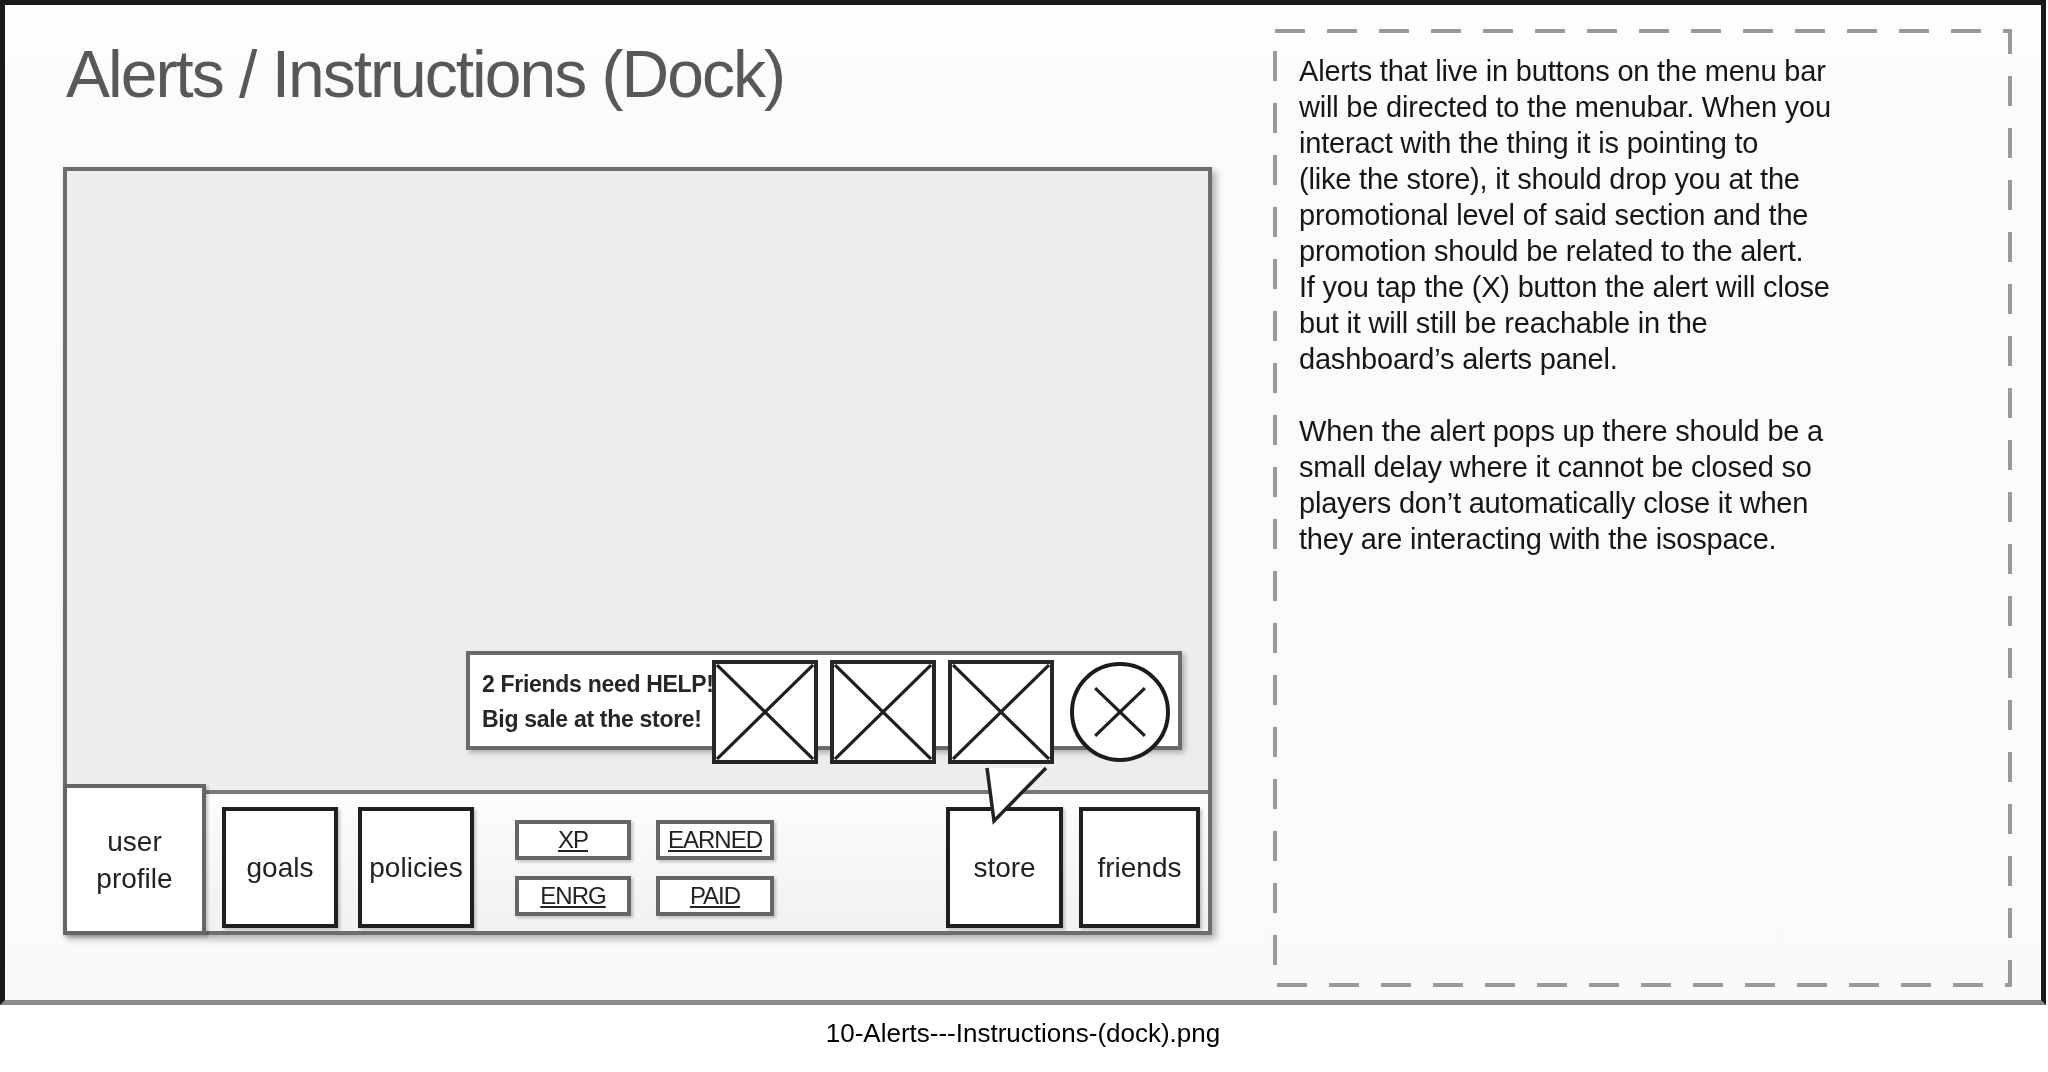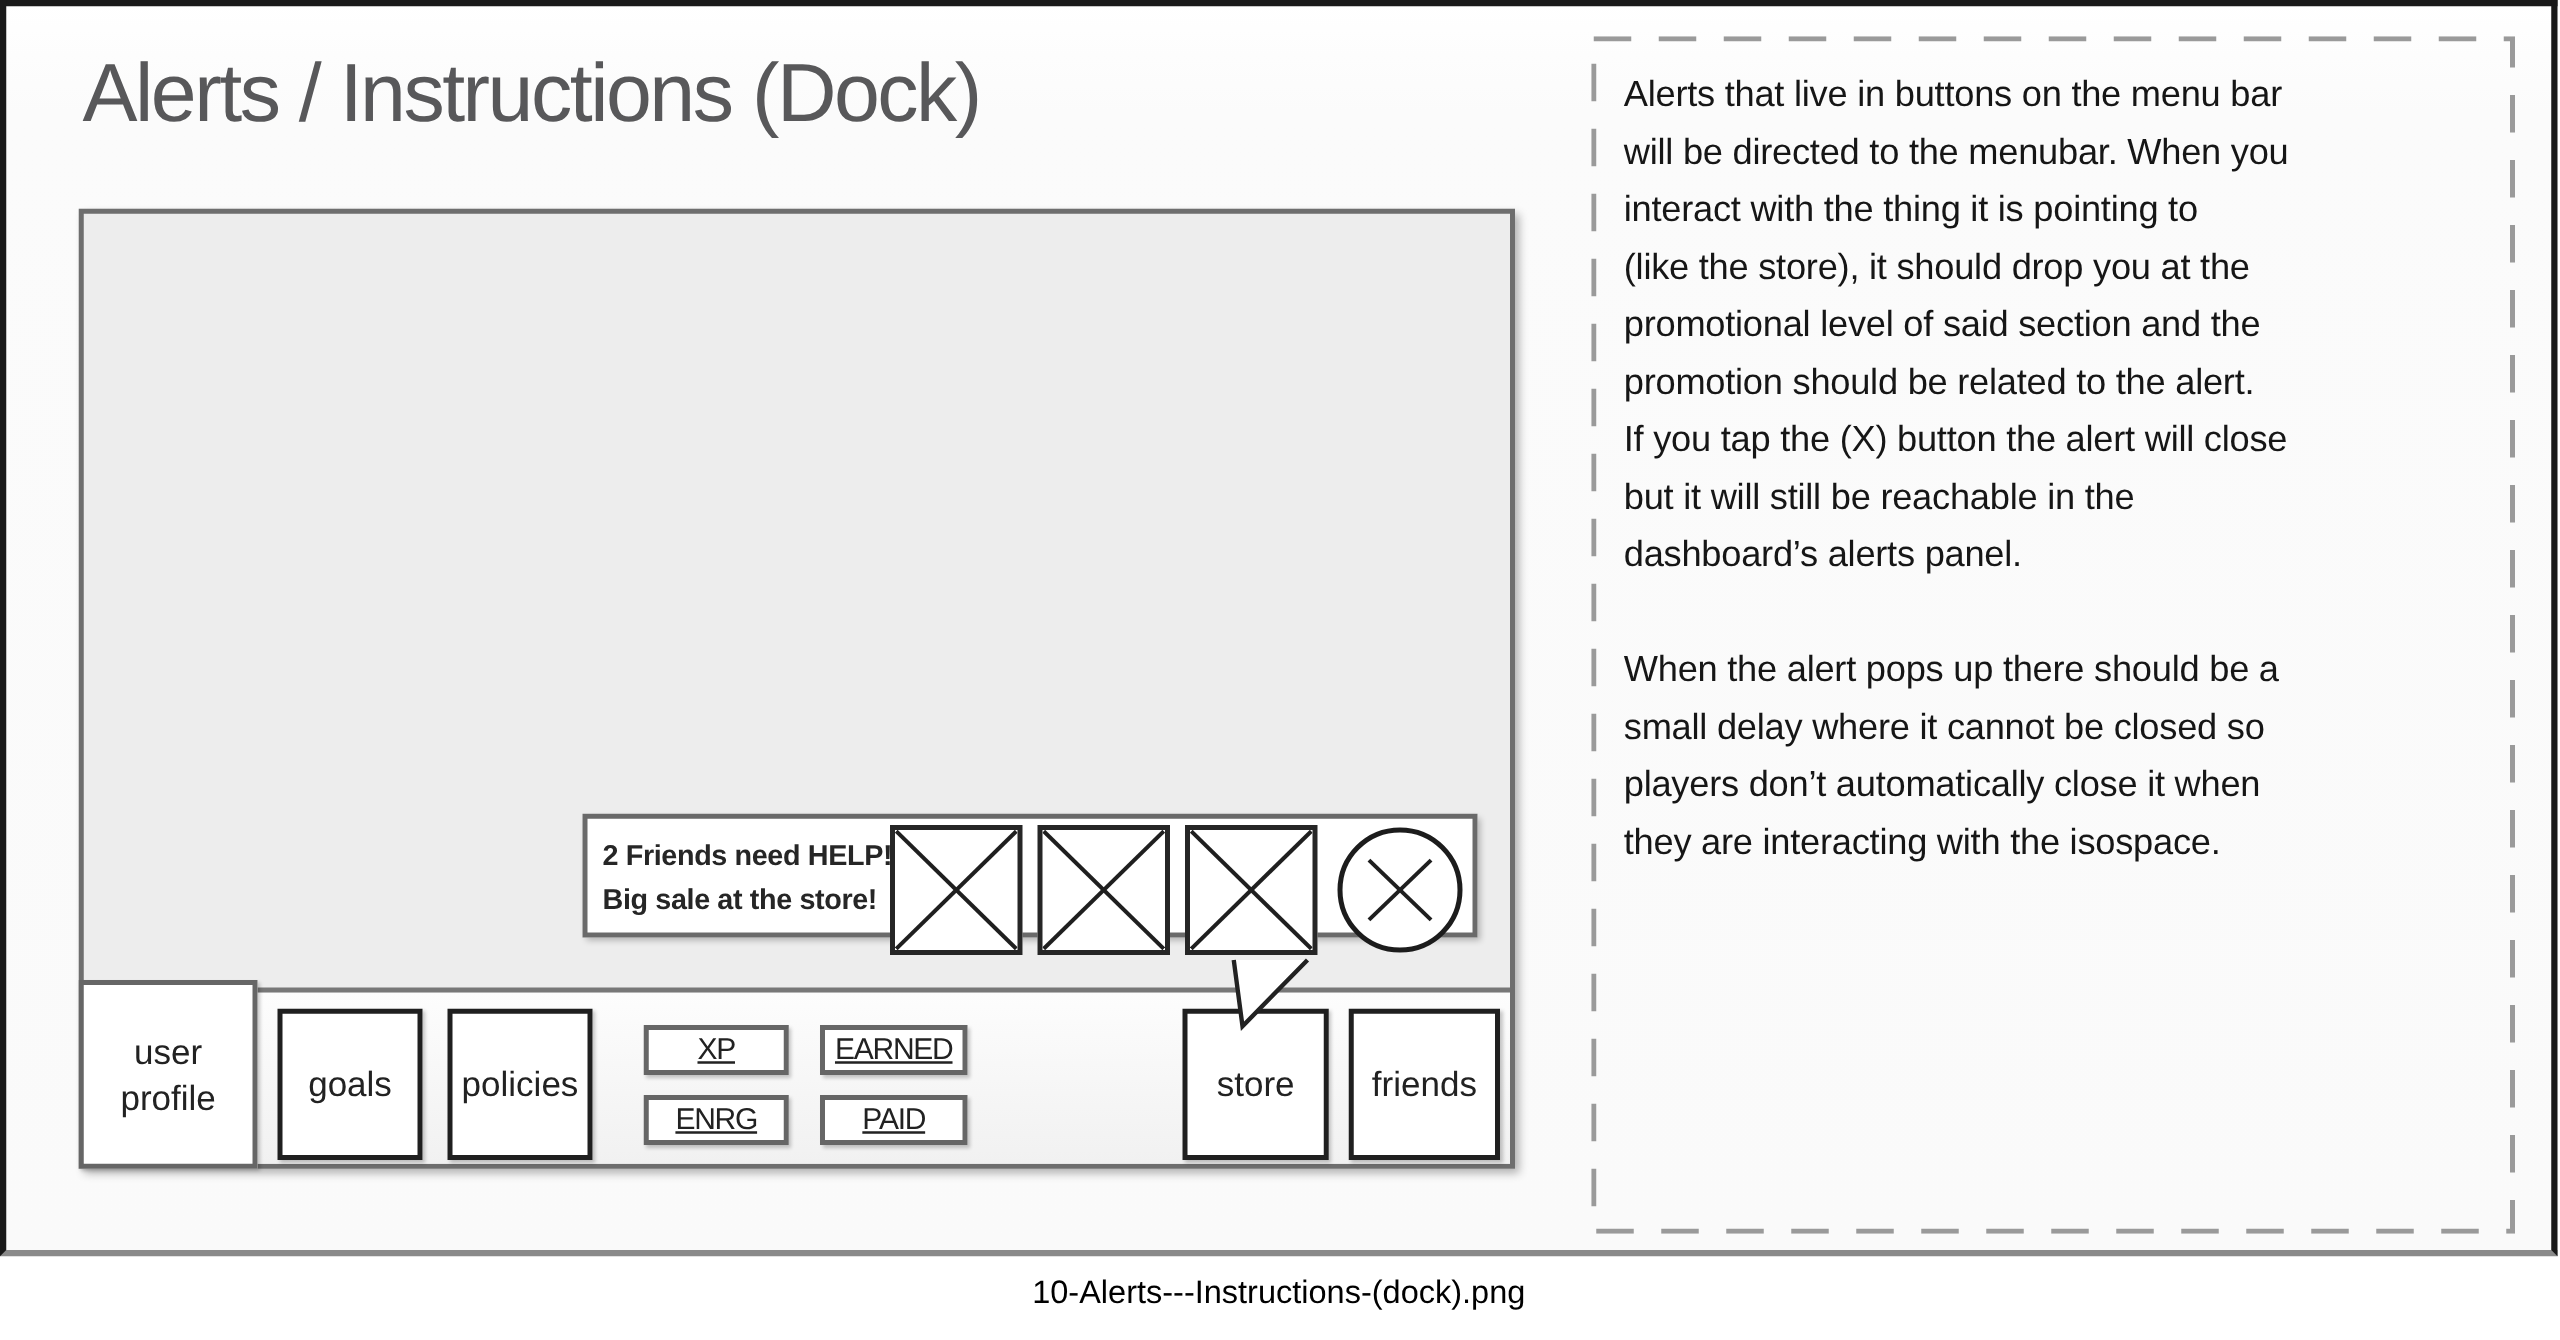--- a/index.html
+++ b/index.html
@@ -77,21 +77,21 @@
     position: absolute; left: 600px; top: 7px; width: 100px; height: 100px;
     border: 4px solid #1c1c1c; border-radius: 50%; background: #ffffff; cursor: default;
   }
   .tail { position: absolute; left: 984px; top: 766px; z-index: 12; }
 
   
   .notes { position: absolute; left: 1273px; top: 29px; width: 739px; height: 958px; }
   .notes > svg { position: absolute; inset: 0; }
   .notes-text {
     position: absolute; left: 26px; top: 24px; width: 700px;
-    font-size: 29px; line-height: 46px; color: #161616;
+    font-size: 29px; line-height: 36px; color: #161616;
     letter-spacing: -0.2px; white-space: pre-line;
   }
 
   .caption {
     position: absolute; left: 0; top: 1018px; width: 2046px;
     text-align: center; font-size: 26px; color: #000000;
   }
 </style>
 </head>
 <body>

